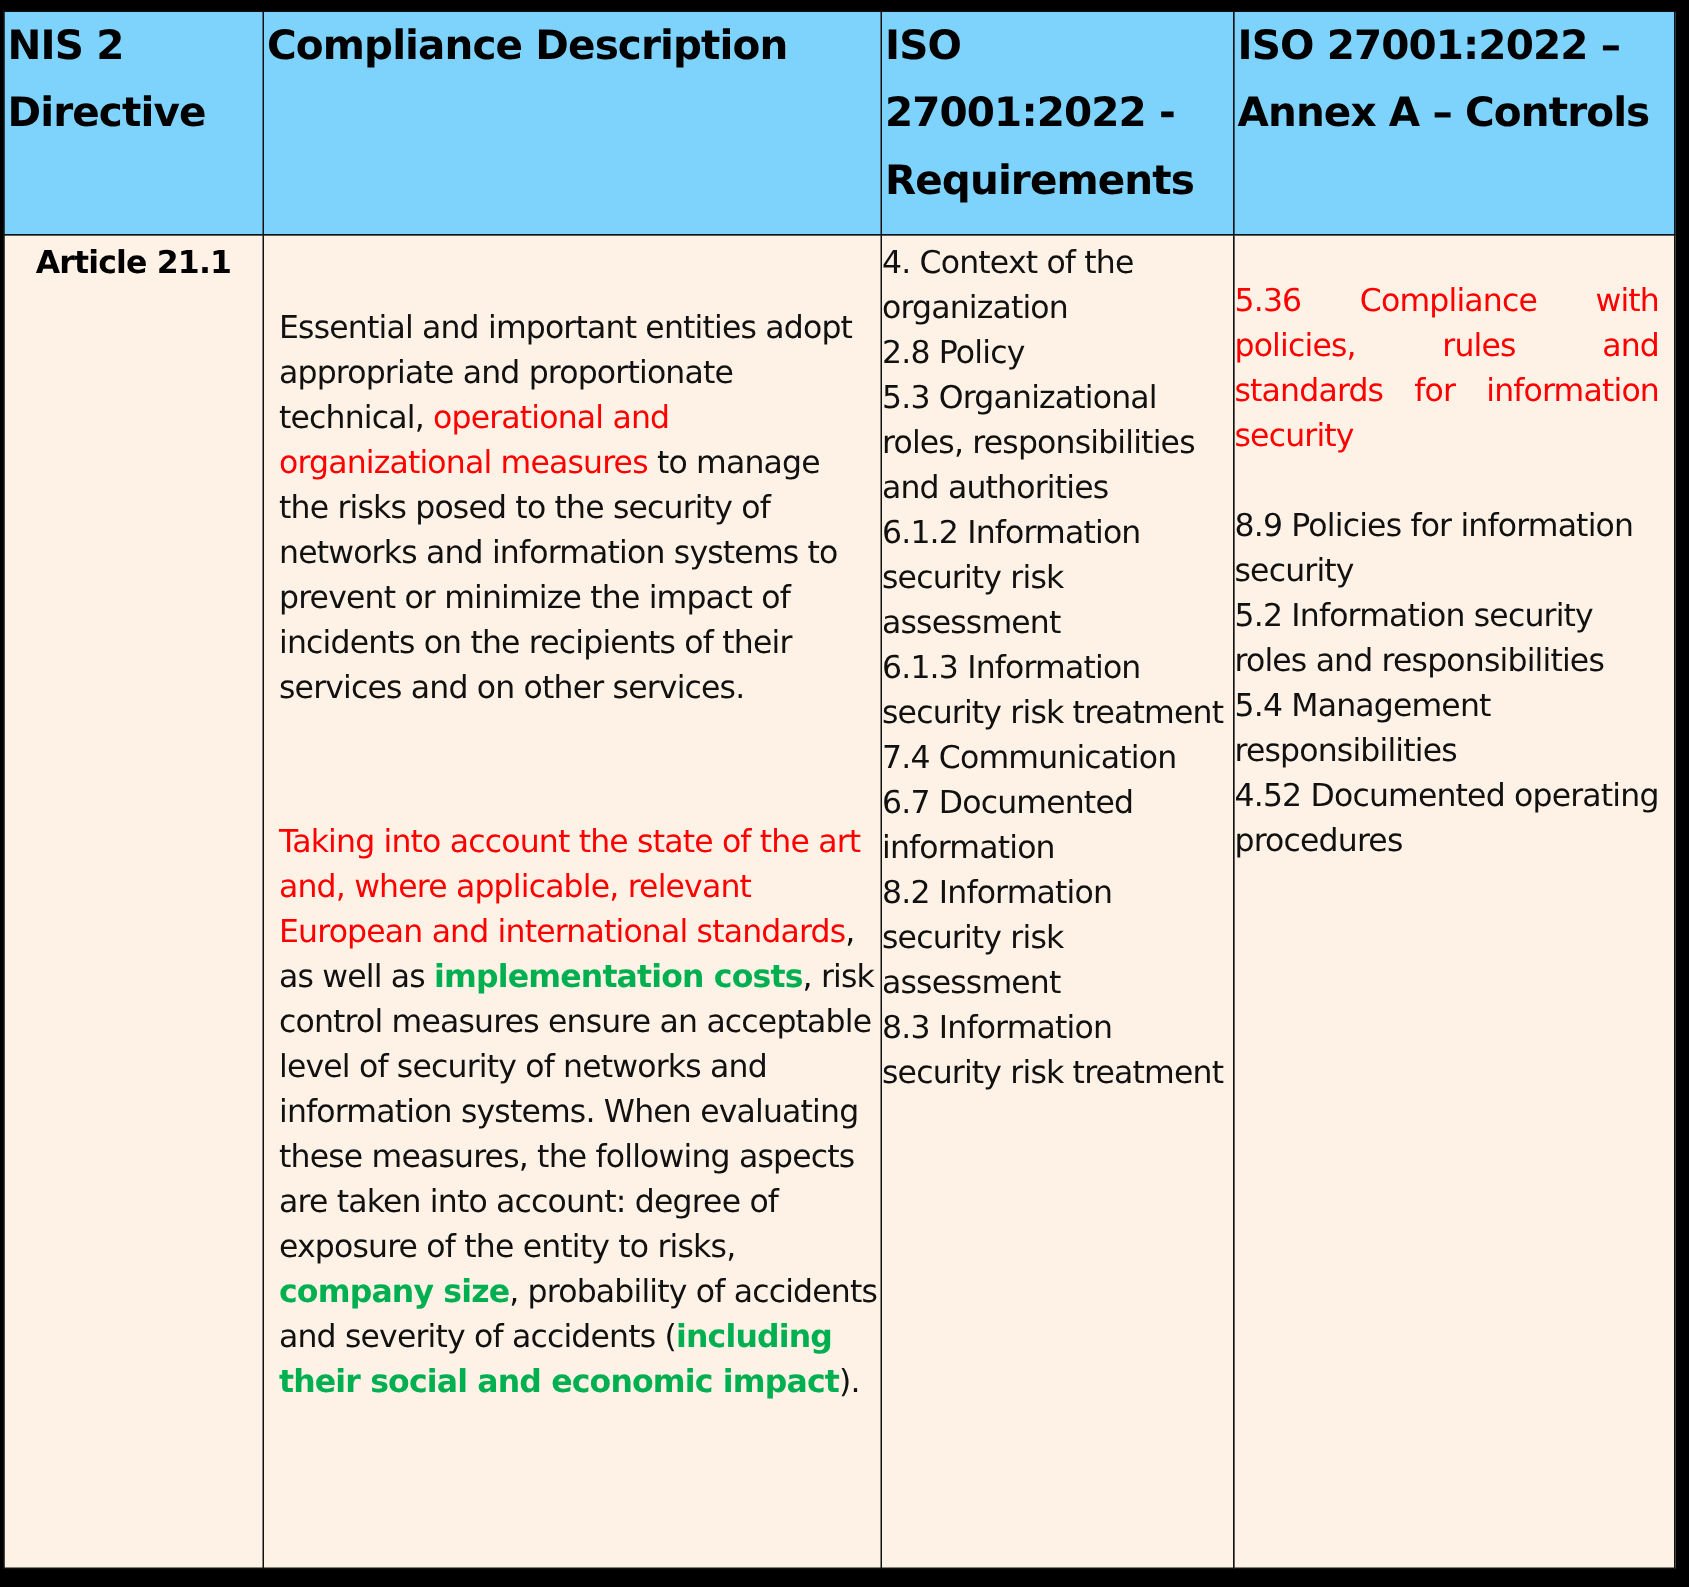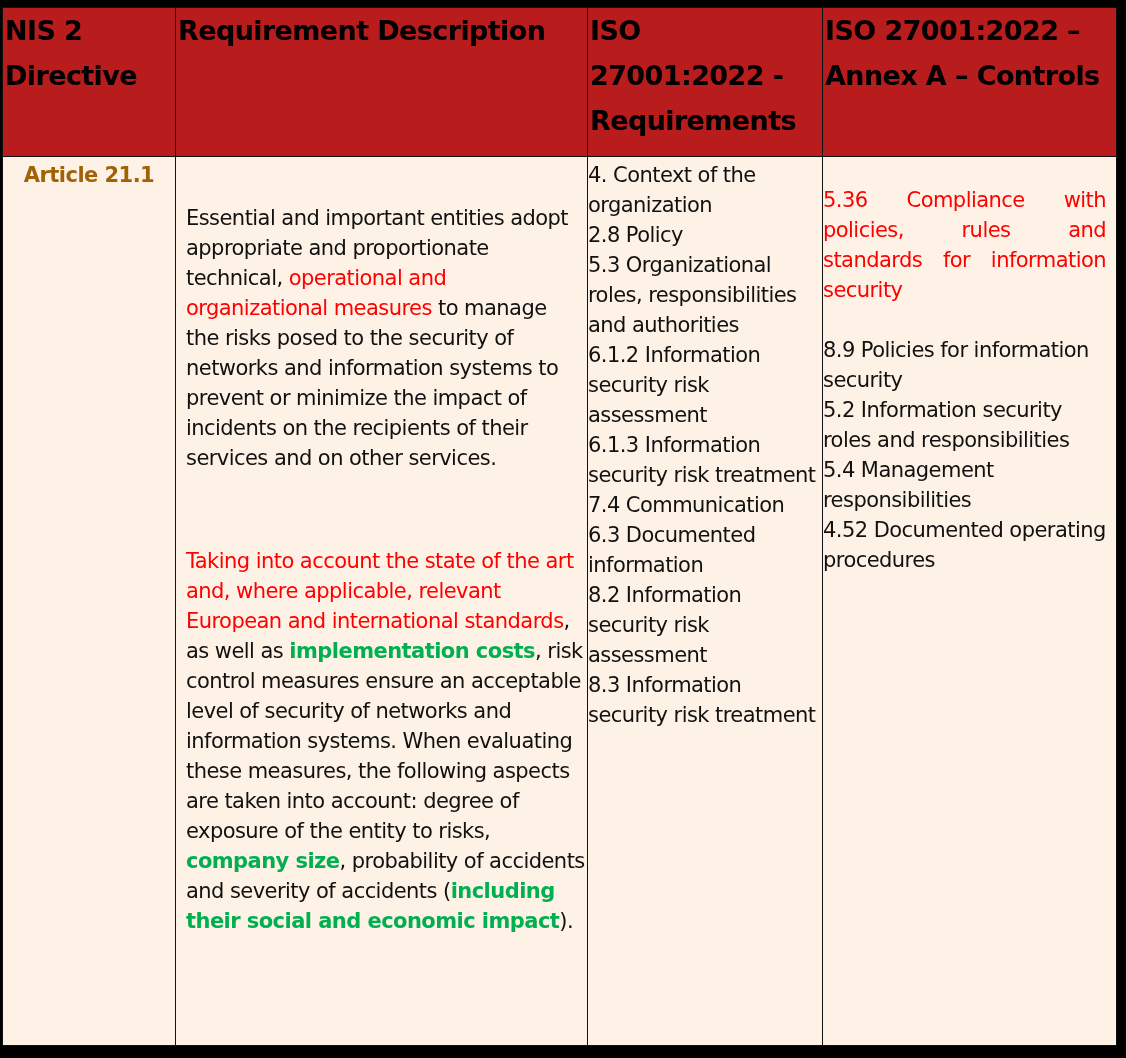--- a/index.html
+++ b/index.html
@@ -27,21 +27,21 @@
     table.mapping col.c1 { width: 173px; }
     table.mapping col.c2 { width: 412px; }
     table.mapping col.c3 { width: 235px; }
     table.mapping col.c4 { width: 294px; }
     th, td {
       border: 1.5px solid #111;
       vertical-align: top;
       text-align: left;
     }
     th {
-      background: #b91c1c;
+      background: #7dd3fc;
       color: #000;
       font-family: "DejaVu Sans", sans-serif;
       font-weight: bold;
       font-size: 27px;
       line-height: 45px;
       height: 148px;
       padding: 0 2px;
       letter-spacing: -0.6px;
     }
     td {
@@ -51,21 +51,21 @@
       font-size: 21px;
       line-height: 30px;
       letter-spacing: -0.55px;
       padding: 3px 0 0 0;
     }
     td.article-cell {
       text-align: center;
       padding-top: 3px;
     }
     .article {
-      color: #a16207;
+      color: #000000;
       font-weight: bold;
       font-size: 21px;
     }
     td.desc-cell { padding-left: 10px; padding-right: 2px; }
     td.req-cell { padding-left: 0; }
     td.ctl-cell { padding-left: 0; padding-right: 10px; }
     .red { color: #FF0000; }
     .green { color: #00B050; font-weight: bold; text-align: center; }
     .para { display: block; margin-top: 43px; }
     .gap { display: block; height: 30px; }
@@ -84,21 +84,21 @@
   <table class="mapping">
     <colgroup>
       <col class="c1">
         <col class="c2">
         <col class="c3">
         <col class="c4">
     </colgroup>
     <thead>
       <tr>
         <th>NIS 2 Directive</th>
-        <th>Requirement Description</th>
+        <th>Compliance Description</th>
         <th>ISO 27001:2022 - Requirements</th>
         <th>ISO 27001:2022 – Annex A – Controls</th>
       </tr>
     </thead>
     <tbody>
       <tr>
         <td class="article-cell">
           <span class="article">Article 21.1</span>
         </td>
         <td class="desc-cell">
@@ -106,21 +106,21 @@
           <span class="gap"></span>
           <span class="para"><span class="red">Taking into account the state of the art and, where applicable, relevant European and international standards</span><span>, as well as </span><span class="green">implementation costs</span><span>, risk control measures ensure an acceptable level of security of networks and information systems. When evaluating these measures, the following aspects are taken into account: degree of exposure of the entity to risks, </span><span class="green">company size</span><span>, probability of accidents and severity of accidents (</span><span class="green">including their social and economic impact</span><span>).</span></span>
         </td>
         <td class="req-cell">
           <span class="line">4. Context of the organization</span>
           <span class="line">2.8 Policy</span>
           <span class="line">5.3 Organizational roles, responsibilities and authorities</span>
           <span class="line">6.1.2 Information security risk assessment</span>
           <span class="line">6.1.3 Information security risk treatment</span>
           <span class="line">7.4 Communication</span>
-          <span class="line">6.3 Documented information</span>
+          <span class="line">6.7 Documented information</span>
           <span class="line">8.2 Information security risk assessment</span>
           <span class="line">8.3 Information security risk treatment</span>
         </td>
         <td class="ctl-cell">
           <span class="ctl-title">5.36 Compliance with policies, rules and standards for information security</span>
           <span class="gap"></span>
           <span class="line">8.9 Policies for information security</span>
           <span class="line">5.2 Information security roles and responsibilities</span>
           <span class="line">5.4 Management responsibilities</span>
           <span class="line">4.52 Documented operating procedures</span>

